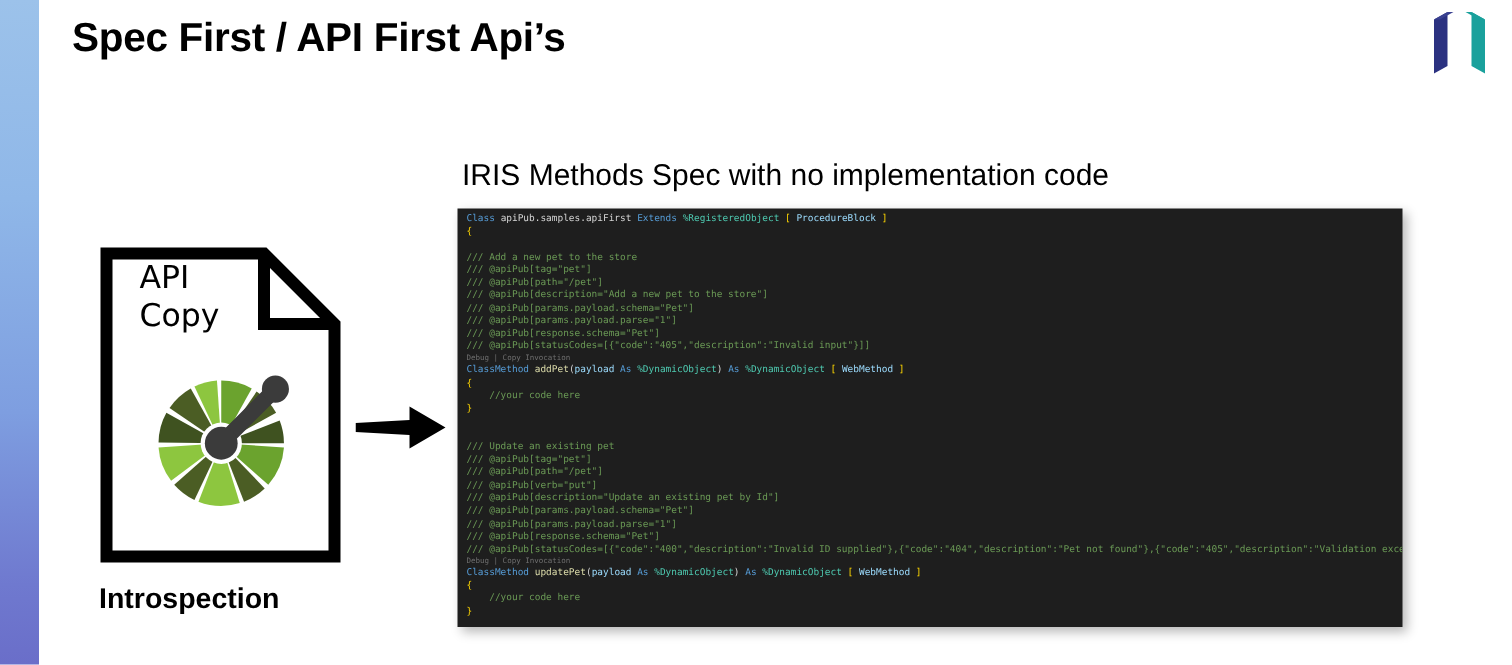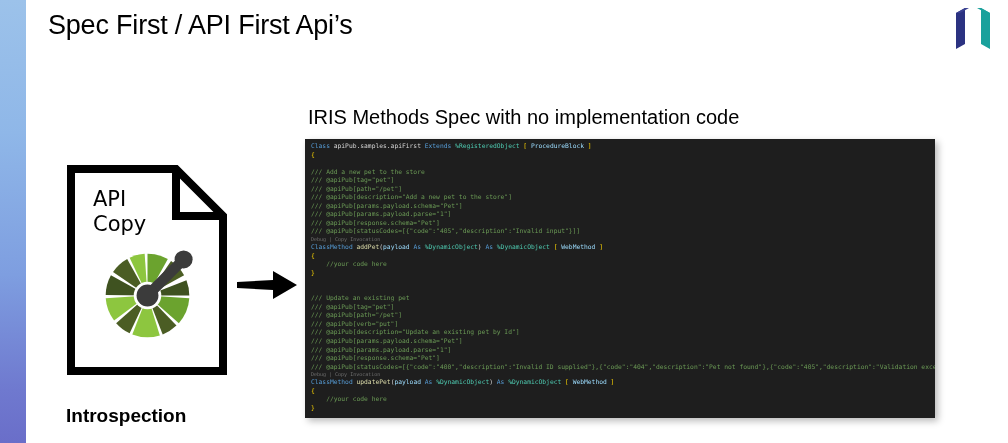--- a/index.html
+++ b/index.html
@@ -21,21 +21,21 @@
     left: 0; top: 0;
     width: 26px; height: 443px;
     background: linear-gradient(to bottom, #9cc2ea 0%, #8fb7e8 30%, #7e9ee0 62%, #6f79cf 88%, #6a6ec9 100%);
   }
 
   
   #slide-title {
     position: absolute;
     left: 48px; top: 10px;
     font-size: 27px;
-    font-weight: normal;
+    font-weight: bold;
     color: #000000;
     letter-spacing: -0.2px;
     white-space: nowrap;
   }
 
   
   #brand-logo {
     position: absolute;
     right: 16px; top: 6px;
     width: 38px; height: 46px;
@@ -94,34 +94,32 @@
     width: 162px; height: 212px;
   }
   #spec-doc-label {
     position: absolute;
     left: 93px; top: 173px;
     font-size: 21px;
     line-height: 25px;
     color: #000000;
     font-family: "DejaVu Sans", sans-serif;
     text-align: left;
-    margin-top: 14px;
   }
   #iris-mark {
     position: absolute;
     left: 100px; top: 248px;
     width: 95px; height: 95px;
   }
   #introspection-label {
     position: absolute;
     left: 66px; top: 389px;
     font-size: 19px;
     font-weight: bold;
     color: #000000;
-    margin-top: 16px;
   }
 
   
   #flow-arrow {
     position: absolute;
     left: 237px; top: 268px;
     width: 62px; height: 34px;
   }
 </style>
 </head>

